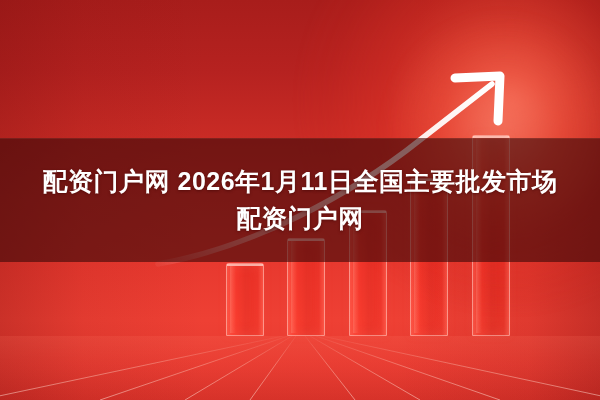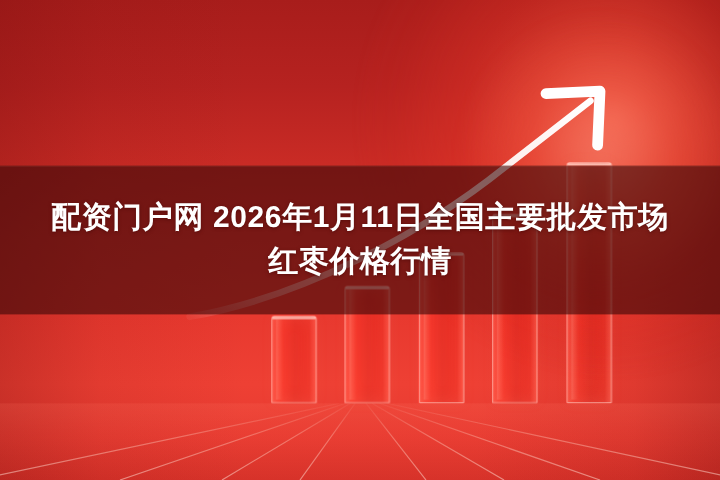--- a/index.html
+++ b/index.html
@@ -245,16 +245,16 @@
       </linearGradient>
     </defs>
     <path d="M 158,264 C 250,248 350,196 420,140 L 492,84" fill="none" stroke="url(#arrowFade)" stroke-width="5.5" stroke-linecap="round"></path>
     <path d="M 455,78 L 500,76 L 498,121" fill="none" stroke="#ffffff" stroke-width="9" stroke-linecap="round" stroke-linejoin="round"></path>
   </svg>
 
   <div class="title-band"></div>
 
   <div class="title-wrap">
     <div class="title-line">配资门户网 2026年1月11日全国主要批发市场</div>
-    <div class="title-line">红枣价格行情</div>
+    <div class="title-line">配资门户网</div>
   </div>
 
 </div>
 
 </body></html>

